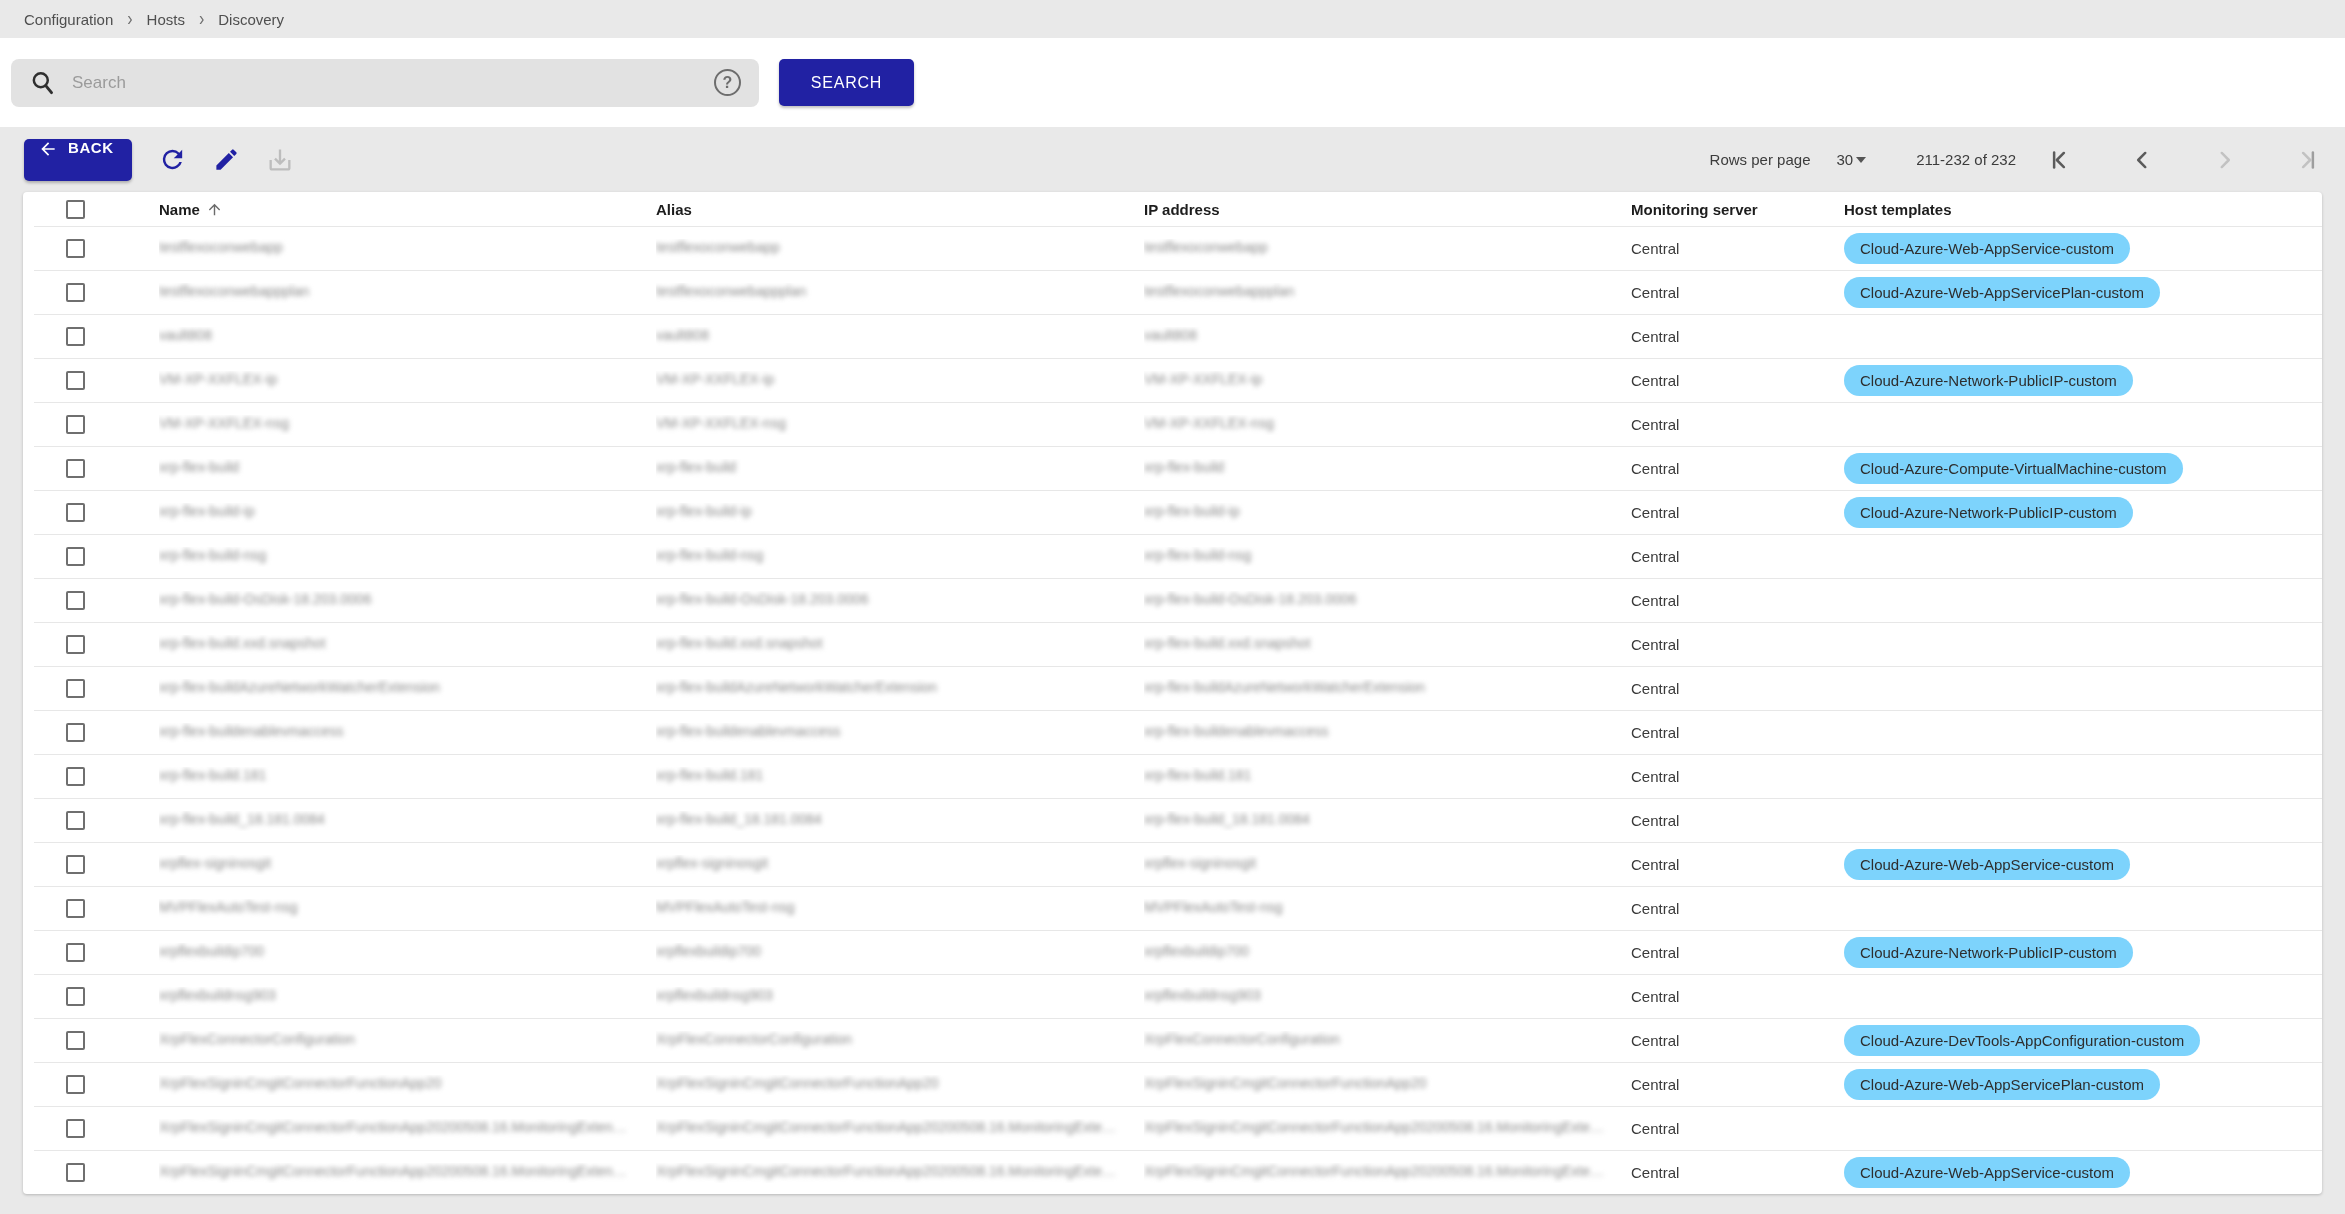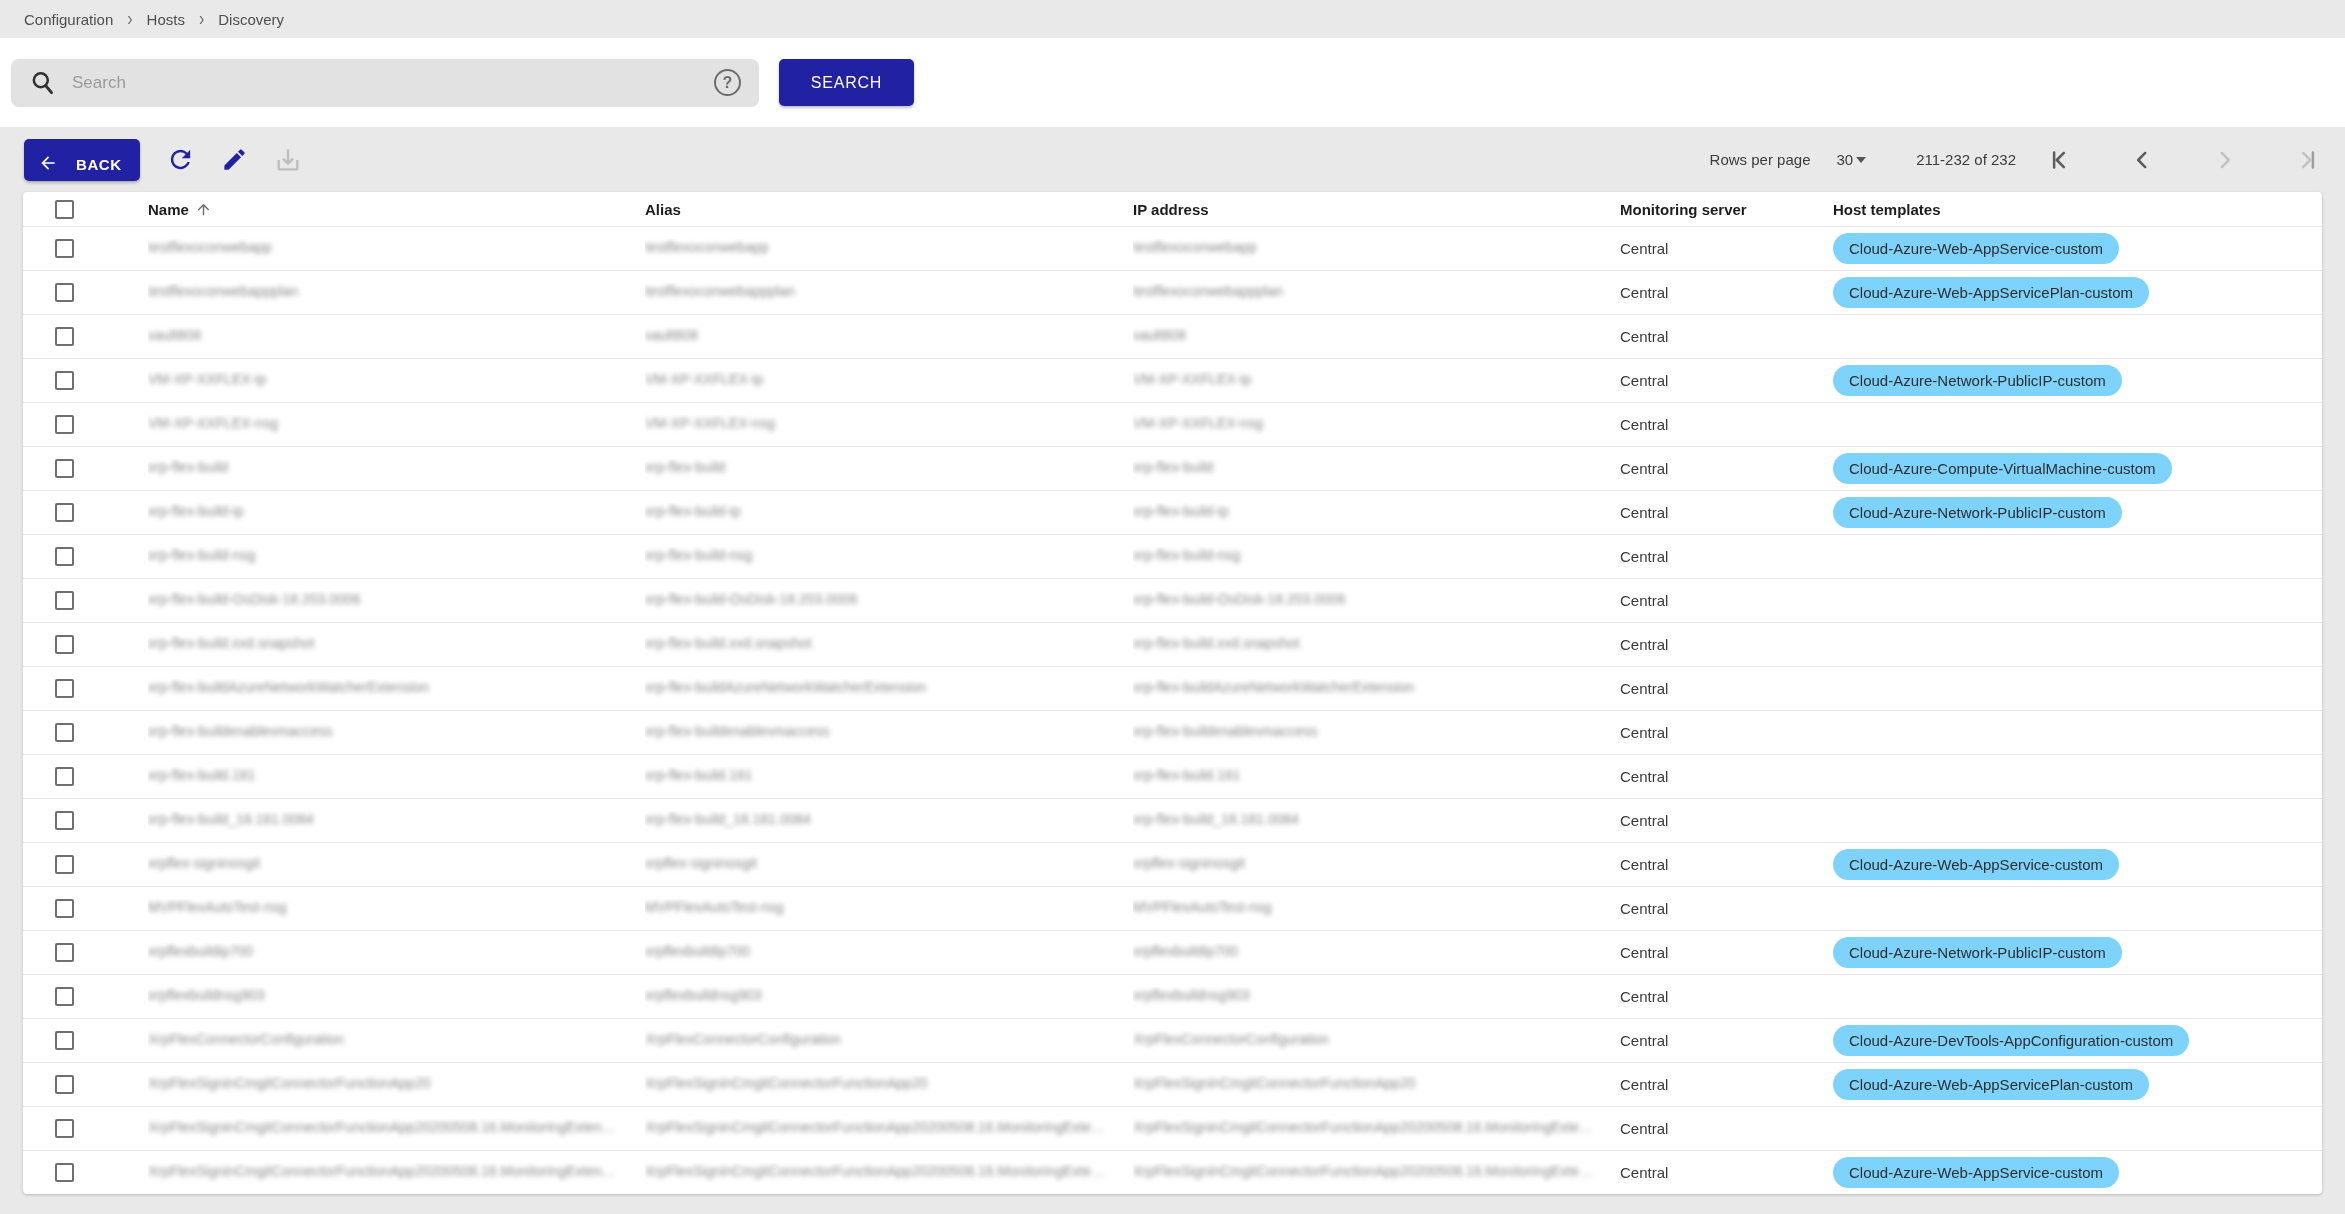--- a/index.html
+++ b/index.html
@@ -15,36 +15,36 @@
   .search-band { height:89px; background:#ffffff; display:flex; align-items:center; padding-left:11px; }
   .search-bar { width:748px; height:48px; background:#e2e2e2; border-radius:8px; display:flex; align-items:center; padding:0 18px; }
   .search-glyph { flex:0 0 auto; display:flex; align-items:center; }
   .search-input { flex:1 1 auto; border:none; outline:none; background:transparent; font-family:"Liberation Sans",sans-serif; font-size:17px; color:#3a3a3a; margin-left:16px; }
   .search-input::placeholder { color:#9b9b9b; }
   .help-badge { flex:0 0 auto; width:27px; height:27px; border:2px solid #6d6d6d; border-radius:50%; color:#6d6d6d; font-size:16px; font-weight:bold; display:flex; align-items:center; justify-content:center; cursor:pointer; }
   .search-btn { margin-left:20px; width:135px; height:47px; background:#2121a3; color:#ffffff; border:none; border-radius:5px; font-family:"Liberation Sans",sans-serif; font-size:16px; font-weight:500; letter-spacing:.8px; cursor:pointer; box-shadow:0 2px 3px rgba(0,0,0,.25); }
 
   
   .toolbar { height:65px; display:flex; align-items:center; padding:0 24px; }
-  .back-btn { display:flex; align-items:flex-end; gap:18px; height:42px; padding:0 18px 8px 14px; background:#2121a3; color:#fff; border:none; border-radius:5px; font-family:"Liberation Sans",sans-serif; font-size:15px; font-weight:600; letter-spacing:.6px; cursor:pointer; box-shadow:0 2px 3px rgba(0,0,0,.25); }
+  .back-btn { display:flex; align-items:flex-start; gap:10px; height:42px; padding:0 18px 0 14px; background:#2121a3; color:#fff; border:none; border-radius:5px; font-family:"Liberation Sans",sans-serif; font-size:15px; font-weight:600; letter-spacing:.6px; cursor:pointer; box-shadow:0 2px 3px rgba(0,0,0,.25); }
   .tool-icon { margin-left:26px; display:flex; align-items:center; cursor:pointer; }
   .tool-icon.disabled { cursor:default; }
   .toolbar-right { margin-left:auto; display:flex; align-items:center; }
   .rpp-label { font-size:15px; color:#3c3c3c; }
   .rpp-select { display:flex; align-items:center; gap:3px; margin-left:26px; cursor:pointer; }
   .rpp-value { font-size:15px; color:#3c3c3c; }
   .caret-down { width:0; height:0; border-left:5px solid transparent; border-right:5px solid transparent; border-top:6px solid #555; }
   .range-label { font-size:15px; color:#3c3c3c; margin-left:50px; }
   .pager { display:flex; align-items:center; gap:57px; margin-left:30px; }
   .pg { cursor:pointer; display:flex; align-items:center; }
   .pg.disabled { cursor:default; }
 
   
   .card { margin:0 23px; width:2299px; background:#ffffff; border-radius:4px; box-shadow:0 1px 3px rgba(0,0,0,.22); overflow:hidden; }
-  .trow, .thead { display:grid; grid-template-columns:125px 497px 488px 487px 213px 1fr; align-items:center; }
+  .trow, .thead { display:grid; grid-template-columns:125px 497px 488px 487px 213px 1fr; align-items:center;margin-left:11px; }
   .thead { height:34px; }
   .trow { height:44px; border-top:1px solid #e7e7e7; cursor:pointer; }
   .cell { overflow:hidden; white-space:nowrap; padding-right:26px; }
   .c-check { padding:0 0 0 32px; display:flex; align-items:center; }
   .checkbox { width:19px; height:19px; border:2px solid #6f6f6f; border-radius:2px; background:transparent; cursor:pointer; }
   .hlabel { font-size:15px; font-weight:700; color:#1d1d1d; display:flex; align-items:center; gap:6px; cursor:pointer; }
   .redacted { display:inline-block; max-width:100%; overflow:hidden; text-overflow:ellipsis; white-space:nowrap; font-size:14px; color:#8a8a8a; filter:blur(2.4px); }
   .c-server { font-size:15px; color:#3a3a3a; }
   .chip { display:inline-flex; align-items:center; height:31px; padding:0 16px; border-radius:16px; background:#7dd3fc; font-size:15px; color:#2e2e2e; max-width:100%; overflow:hidden; text-overflow:ellipsis; white-space:nowrap; }
 </style>

